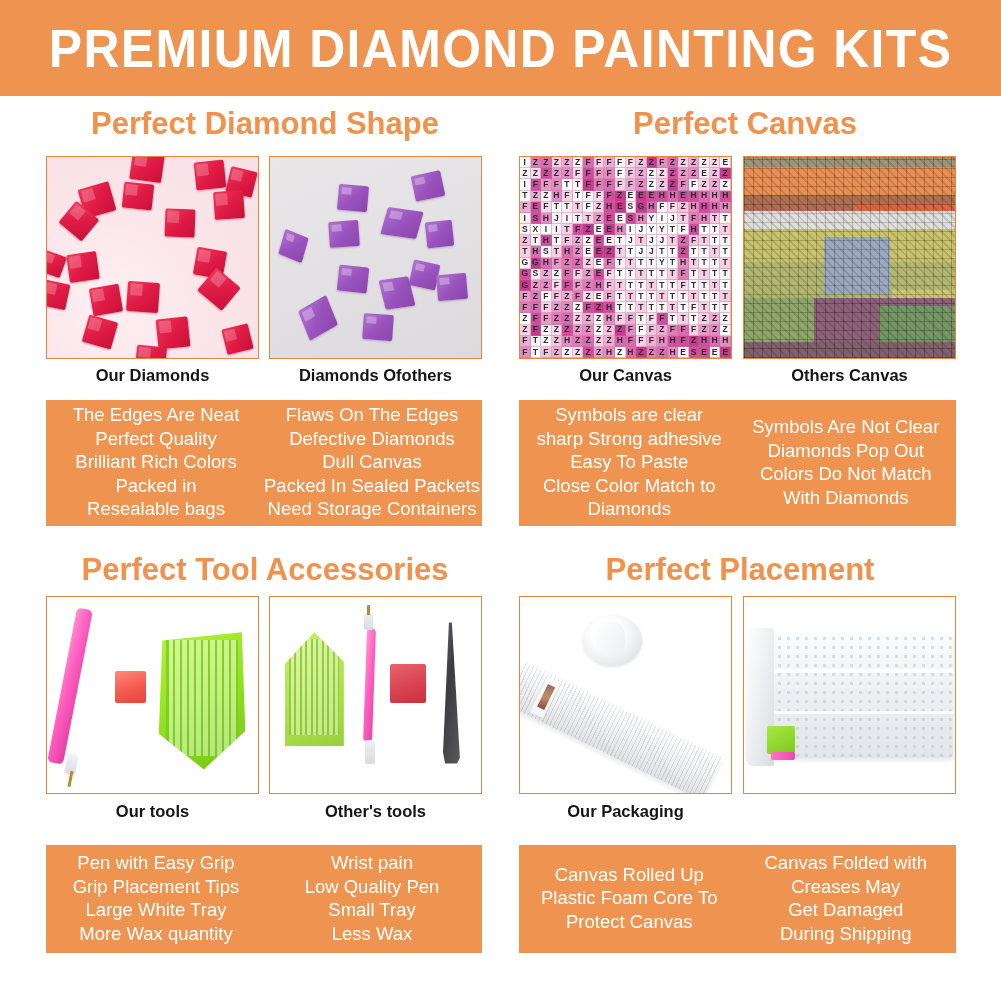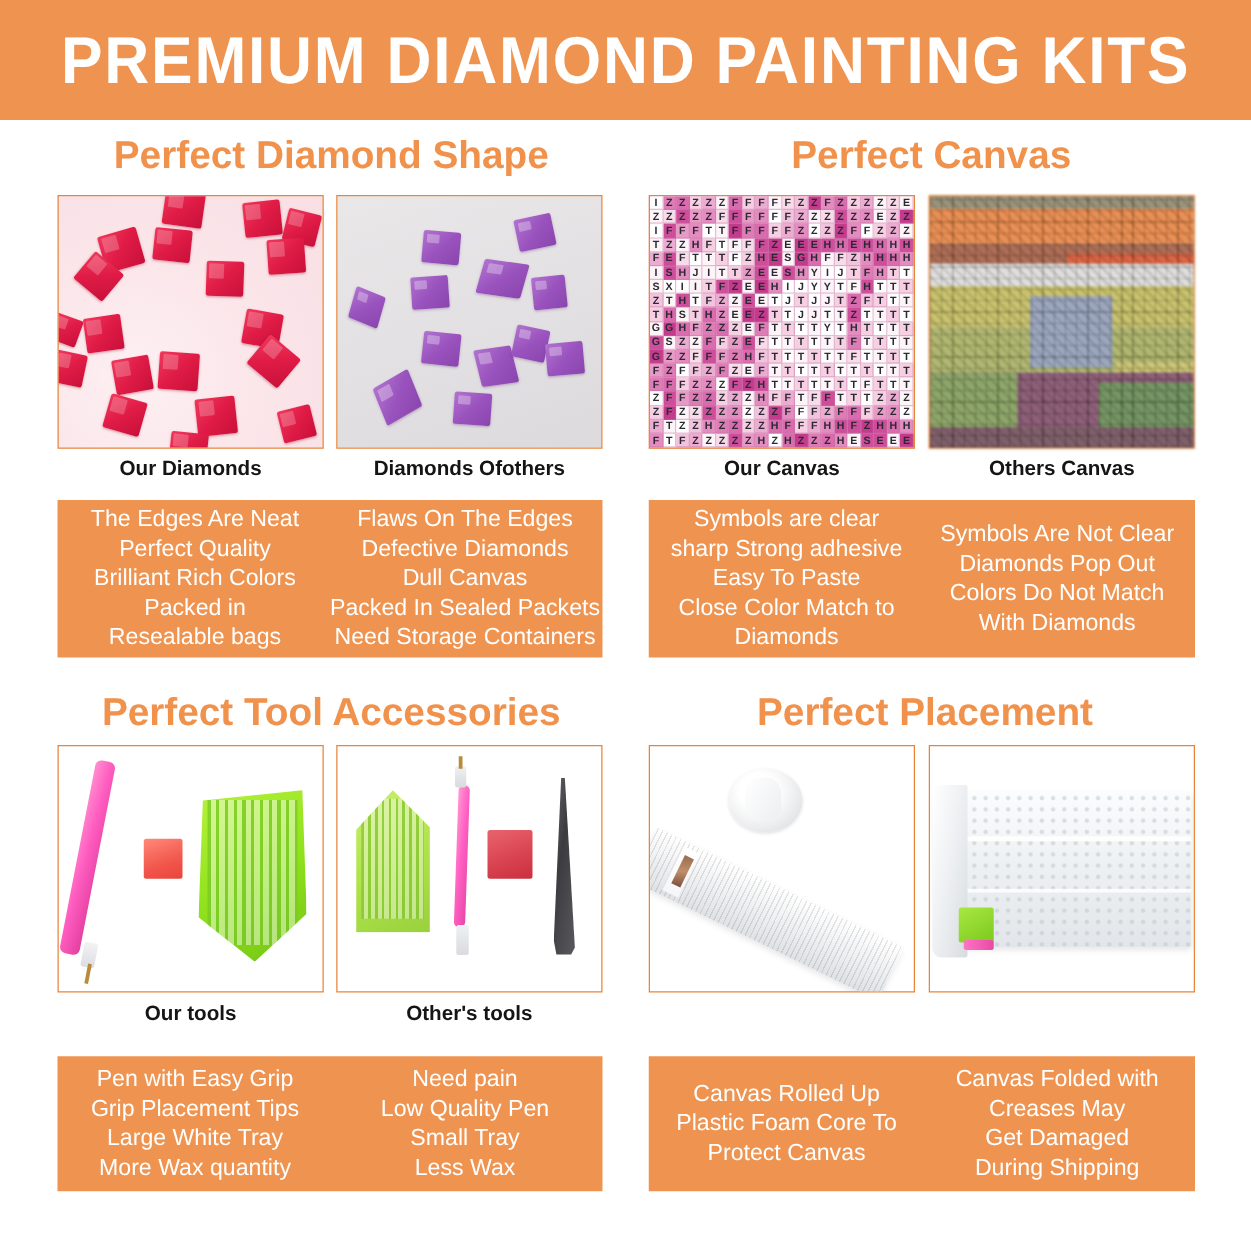--- a/index.html
+++ b/index.html
@@ -676,21 +676,21 @@
   <div class="cap" style="left:269px; top:802px; width:213px;">Other's tools</div>
 
   <div class="infobox" style="left:46px; top:845px; width:436px; height:108px;">
     <div class="infocol">
       <span>Pen with Easy Grip</span>
       <span>Grip Placement Tips</span>
       <span>Large White Tray</span>
       <span>More Wax quantity</span>
     </div>
     <div class="infocol">
-      <span>Need pain</span>
+      <span>Wrist pain</span>
       <span>Low Quality Pen</span>
       <span>Small Tray</span>
       <span>Less Wax</span>
     </div>
   </div>
 
   <div class="sec-title" id="t-pack">Perfect Placement</div>
 
   <div class="photo" style="left:519px; top:596px; width:213px; height:198px; background:#fff;">
 
@@ -704,20 +704,21 @@
                 background:linear-gradient(180deg,#ffffff 0%,#f2f3f5 40%,#dfe1e4 100%);
                 transform:rotate(26deg); transform-origin:0% 50%;
                 border-radius:4px; box-shadow:0 2px 5px rgba(0,0,0,.10);">
       <div class="tube-tex"></div>
       <div style="position:absolute; left:11%; top:8%; width:7%; height:84%;
                   background:linear-gradient(180deg,#ffffff,#f6f6f8); border-left:1px solid #e6e6ea;"></div>
       <div style="position:absolute; left:13%; top:22%; width:4%; height:52%;
                   background:linear-gradient(160deg,#9a6b52,#c08e6a 50%,#7b4c3c);"></div>
     </div>
   </div>
+  <div class="cap" style="left:519px; top:802px; width:213px;">Our Packaging</div>
 
   <div class="photo" style="left:743px; top:596px; width:213px; height:198px; background:#fff;">
     <div class="mailer" style="left:2%; top:19%; width:97%; height:63%;
                 background:linear-gradient(180deg,#fbfcfd 0%,#eef1f3 45%,#e2e6ea 100%);
                 border-radius:3px; box-shadow:0 2px 5px rgba(0,0,0,.10);">
       <div class="bubbles"></div>
       <div style="position:absolute; left:0; top:28%; width:100%; height:3%; background:rgba(255,255,255,.85);"></div>
       <div style="position:absolute; left:0; top:62%; width:100%; height:3%; background:rgba(255,255,255,.8);"></div>
     </div>
 

